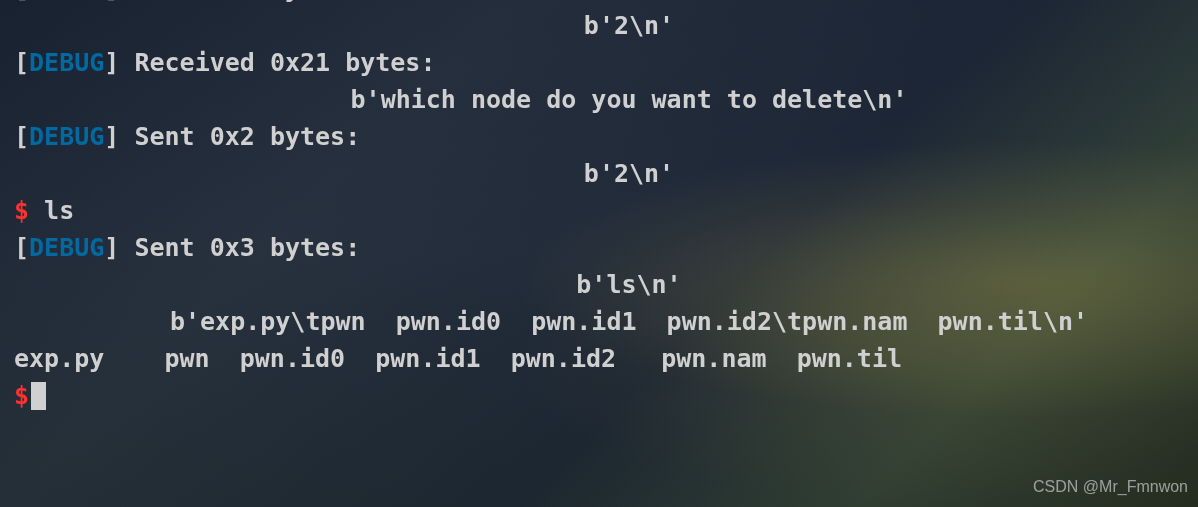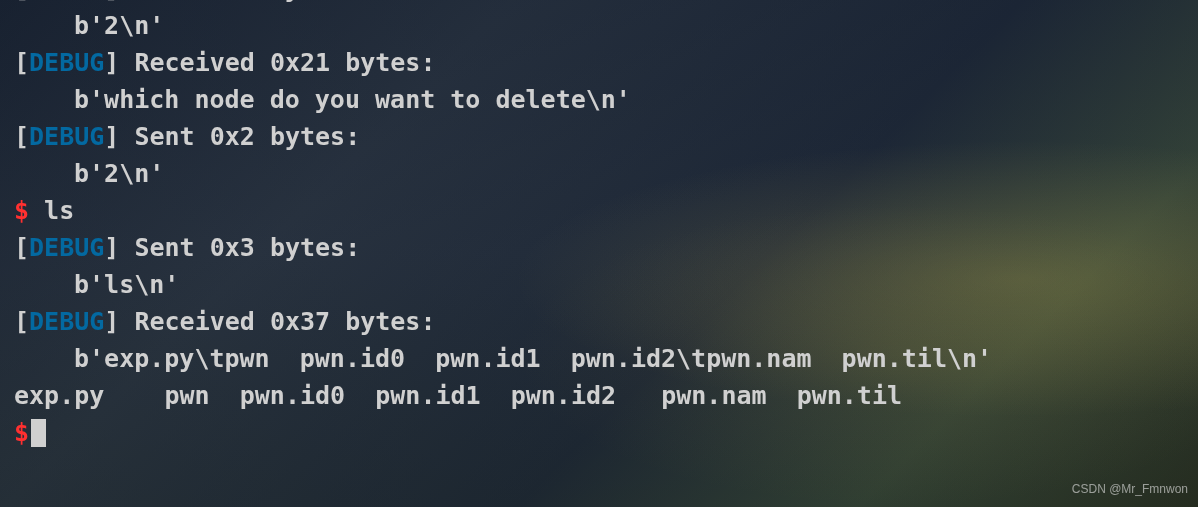--- a/index.html
+++ b/index.html
@@ -37,34 +37,34 @@
       z-index: 1;
     }
     .line {
       white-space: pre;
     }
     .bracket { color: #d0d0d0; }
     .debug { color: #0369a1; }
     .star { color: #4080ff; }
     .dollar { color: #ff3030; }
     .text { color: #d0d0d0; }
-    .indent { padding-left: 60px; }
+    .indent { padding-left: 60px; text-align: center; }
     .cursor {
       display: inline-block;
       width: 15px;
       height: 28px;
       background: #d0d0d0;
       vertical-align: text-bottom;
       margin-left: 2px;
     }
     .watermark {
       position: absolute;
       bottom: 8px;
       right: 10px;
-      font-size: 12px;
+      font-size: 16px;
       font-weight: normal;
       color: rgba(230,230,230,0.6);
       z-index: 3;
       font-family: sans-serif;
     }
   </style>
 </head>
 <body>
 
 <div class="bg-overlay"></div>
@@ -72,19 +72,18 @@
 <div class="terminal">
   <div class="line" style="margin-top:-30px;"><span class="bracket">[</span><span class="debug">DEBUG</span><span class="text">] Sent 0x2 bytes:</span></div>
   <div class="line indent"><span class="text">b'2\n'</span></div>
   <div class="line"><span class="bracket">[</span><span class="debug">DEBUG</span><span class="text">] Received 0x21 bytes:</span></div>
   <div class="line indent"><span class="text">b'which node do you want to delete\n'</span></div>
   <div class="line"><span class="bracket">[</span><span class="debug">DEBUG</span><span class="text">] Sent 0x2 bytes:</span></div>
   <div class="line indent"><span class="text">b'2\n'</span></div>
   <div class="line"><span class="dollar">$</span><span class="text"> ls</span></div>
   <div class="line"><span class="bracket">[</span><span class="debug">DEBUG</span><span class="text">] Sent 0x3 bytes:</span></div>
   <div class="line indent"><span class="text">b'ls\n'</span></div>
-  <div class="line"><span class="bracket">[</span><span class="debug">DEBUG</span><span class="text">] Received 0x37 bytes:</span></div>
   <div class="line indent"><span class="text">b'exp.py\tpwn  pwn.id0  pwn.id1  pwn.id2\tpwn.nam  pwn.til\n'</span></div>
   <div class="line"><span class="text">exp.py    pwn  pwn.id0  pwn.id1  pwn.id2   pwn.nam  pwn.til</span></div>
   <div class="line"><span class="dollar">$</span><span class="cursor"></span></div>
 </div>
 
 <div class="watermark">CSDN @Mr_Fmnwon</div>
 
 </body></html>

